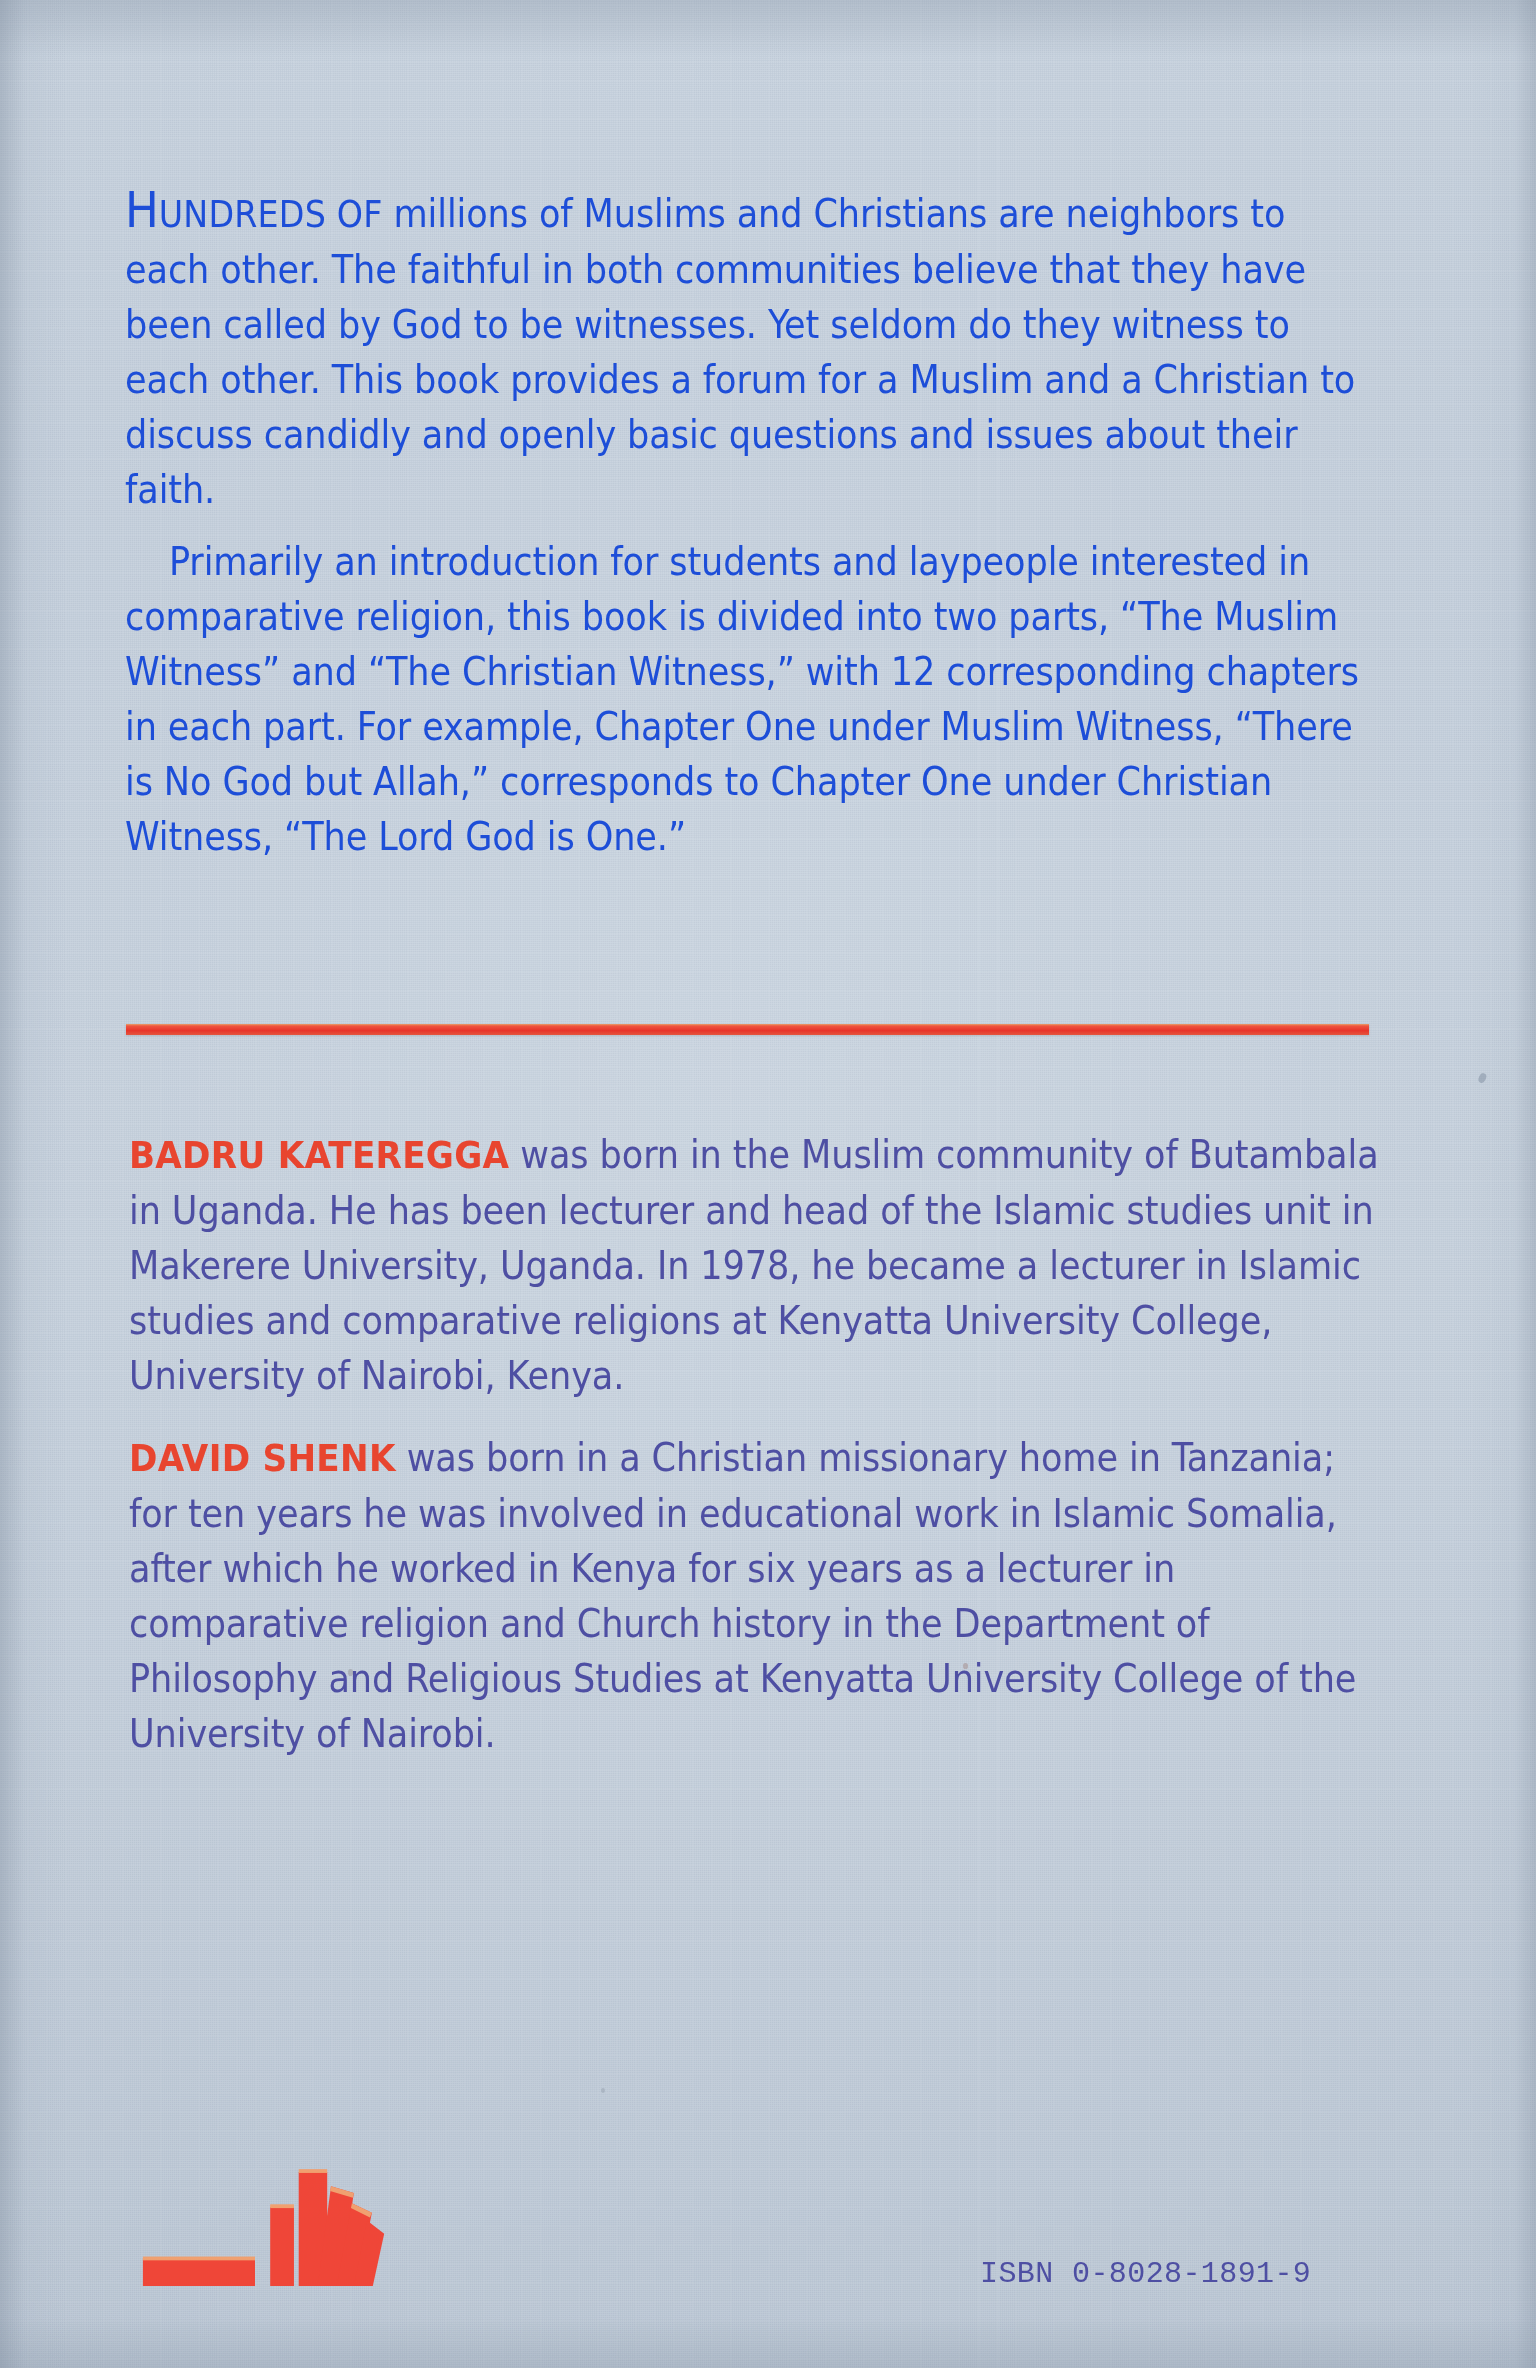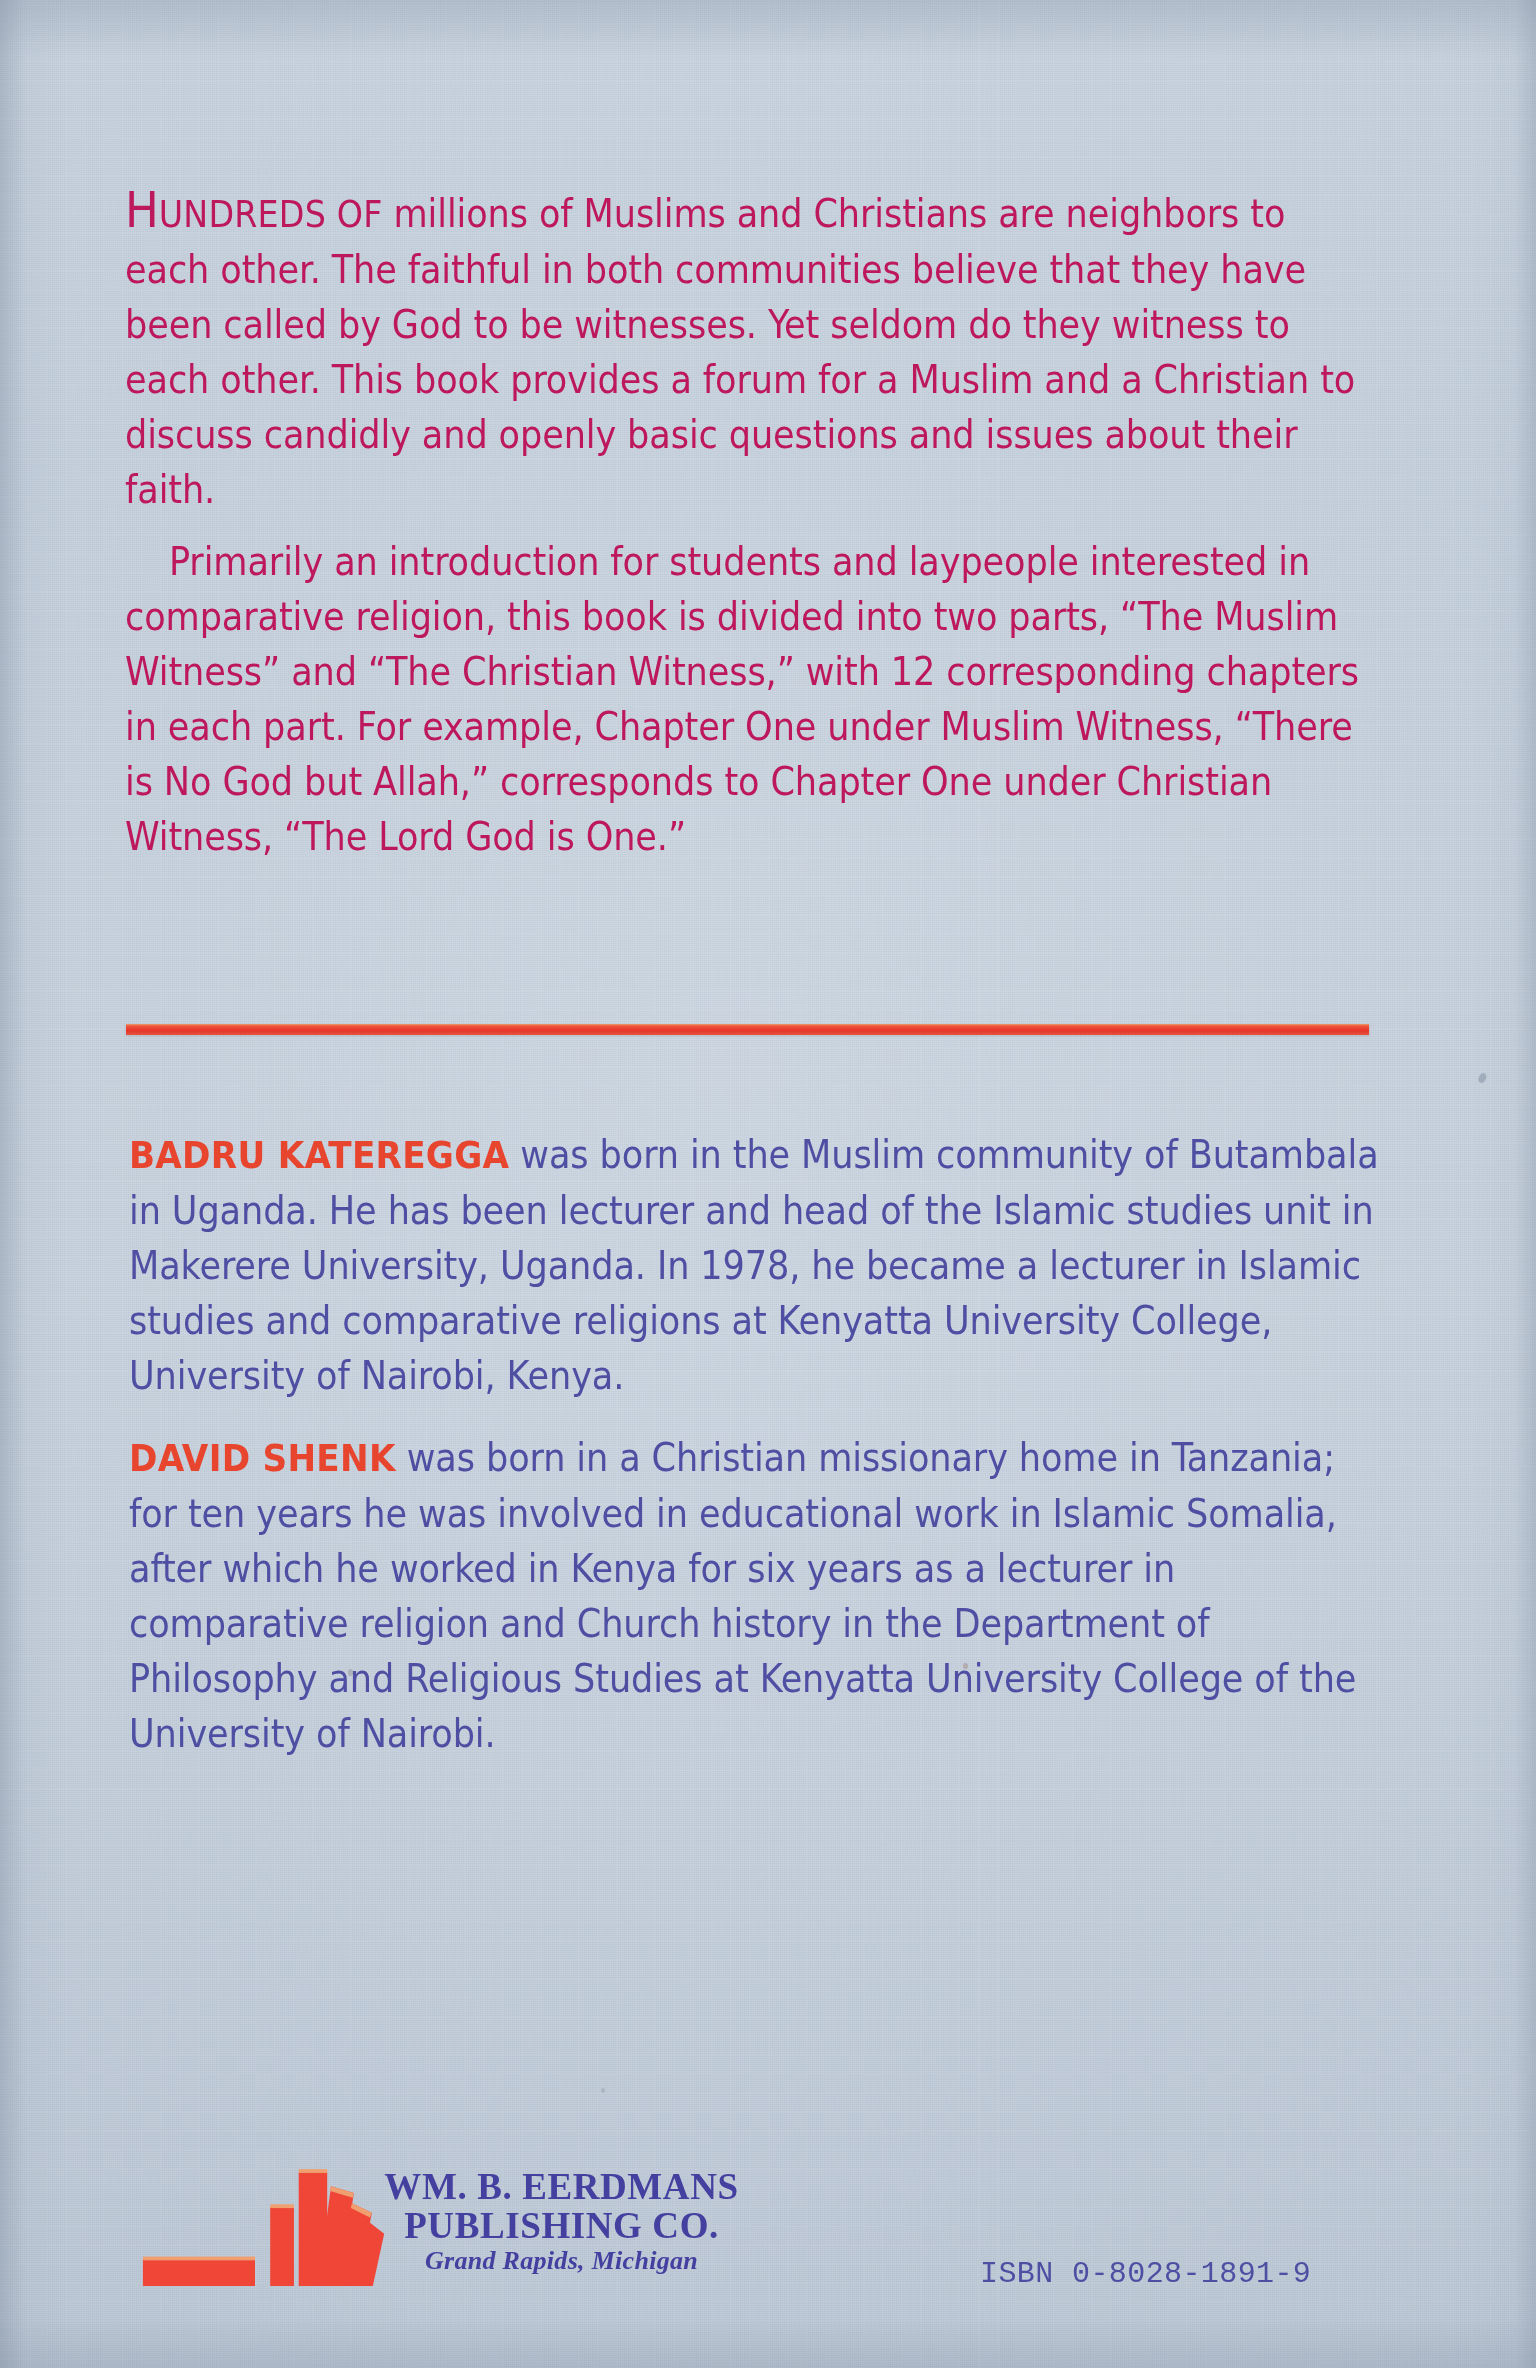--- a/index.html
+++ b/index.html
@@ -52,21 +52,21 @@
     inset: 0;
     z-index: 5;
   }
 
   
   .blurb {
     position: absolute;
     left: 125px;
     top: 186px;
     width: 1255px;
-    color: #be185d;
+    color: #1d4ed8;
     font-family: "DejaVu Sans Condensed", "Liberation Sans Narrow", "Liberation Sans", sans-serif;
     font-size: 39px;
     line-height: 55px;
     letter-spacing: -0.1px;
     font-stretch: condensed;
   }
   .blurb p {
     margin: 0;
     text-align: left;
   }
@@ -218,25 +218,20 @@
       <rect x="166" y="22" width="30" height="4" fill="#f0a070"></rect>
 
       <polygon points="200,40 224,47 210,145 186,145" fill="#ef4638"></polygon>
       <polygon points="200,40 224,47 223,52 199,45" fill="#f0a070"></polygon>
 
       <polygon points="222,58 243,68 228,145 206,145" fill="#ef4638"></polygon>
       <polygon points="222,58 243,68 241,73 221,63" fill="#f0a070"></polygon>
 
       <polygon points="238,76 256,90 244,145 224,145" fill="#ef4638"></polygon>
     </svg>
-    <div class="pub-text">
-      <div class="pub-line1">WM. B. EERDMANS</div>
-      <div class="pub-line2">PUBLISHING CO.</div>
-      <div class="pub-line3">Grand Rapids, Michigan</div>
-    </div>
   </div>
 
   <div class="isbn">ISBN 0-8028-1891-9</div>
 
   <div class="speck" style="left:1479px; top:1073px; width:6.7px; height:9.5px; transform:rotate(25deg); background:rgba(110,125,145,0.40);"></div>
   <div class="speck" style="left:348px; top:1669px; width:4.8px; height:6.7px; background:rgba(120,110,110,0.30);"></div>
   <div class="speck" style="left:963px; top:1663px; width:4.8px; height:5.7px; background:rgba(150,110,100,0.35);"></div>
   <div class="speck" style="left:601px; top:2088px; width:3.8px; height:4.8px; background:rgba(120,130,145,0.28);"></div>
 </div>
 

